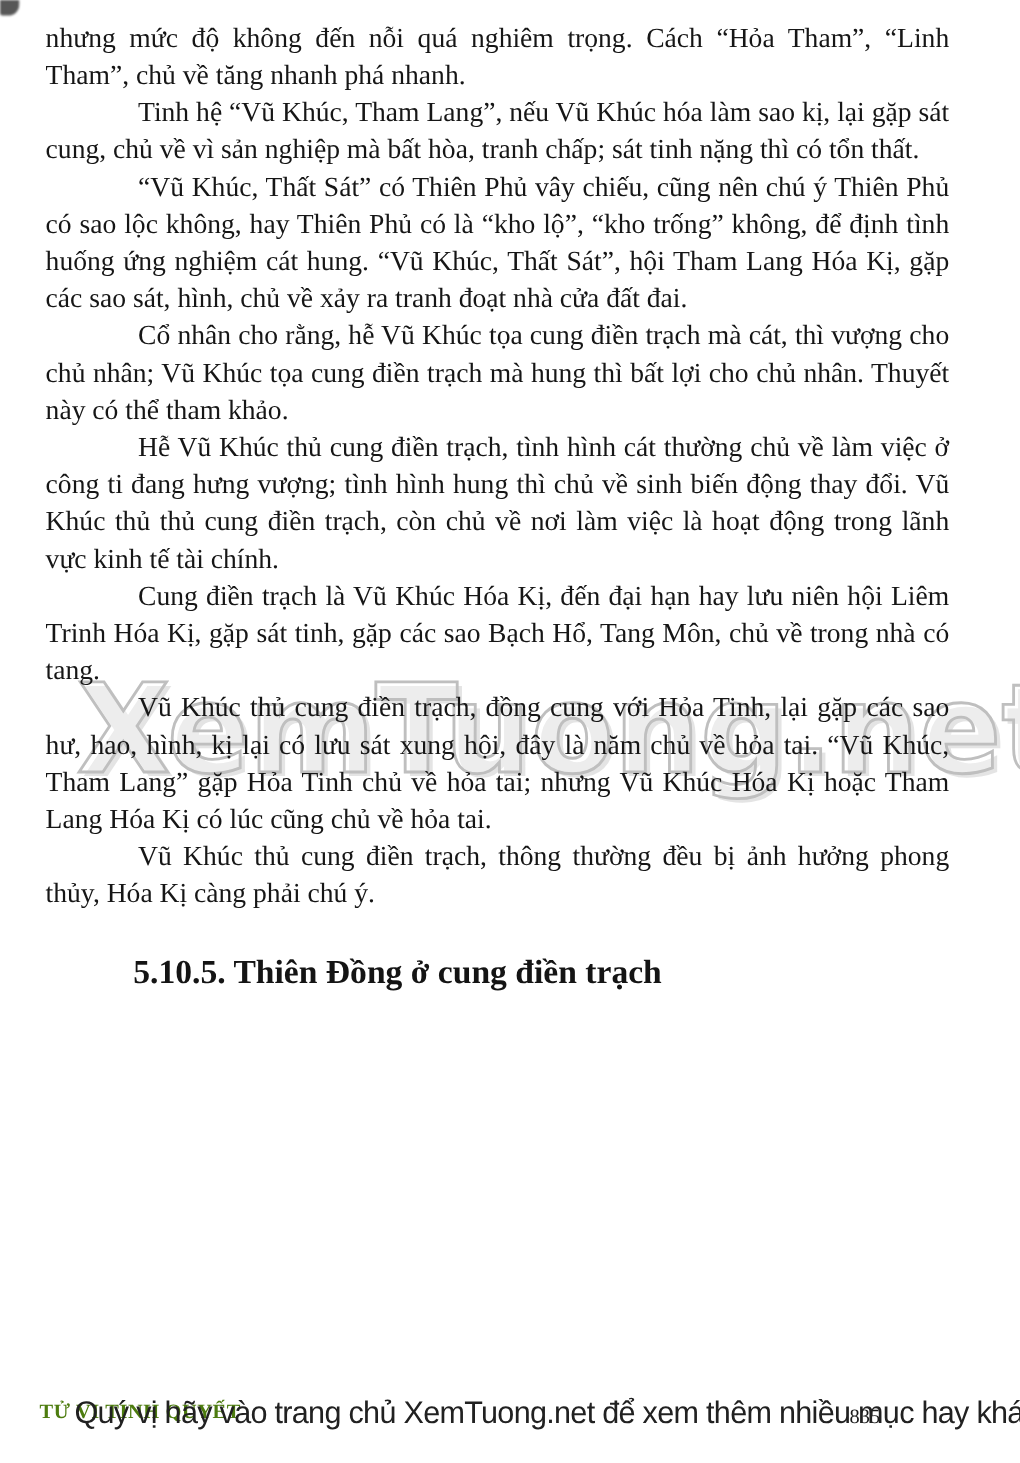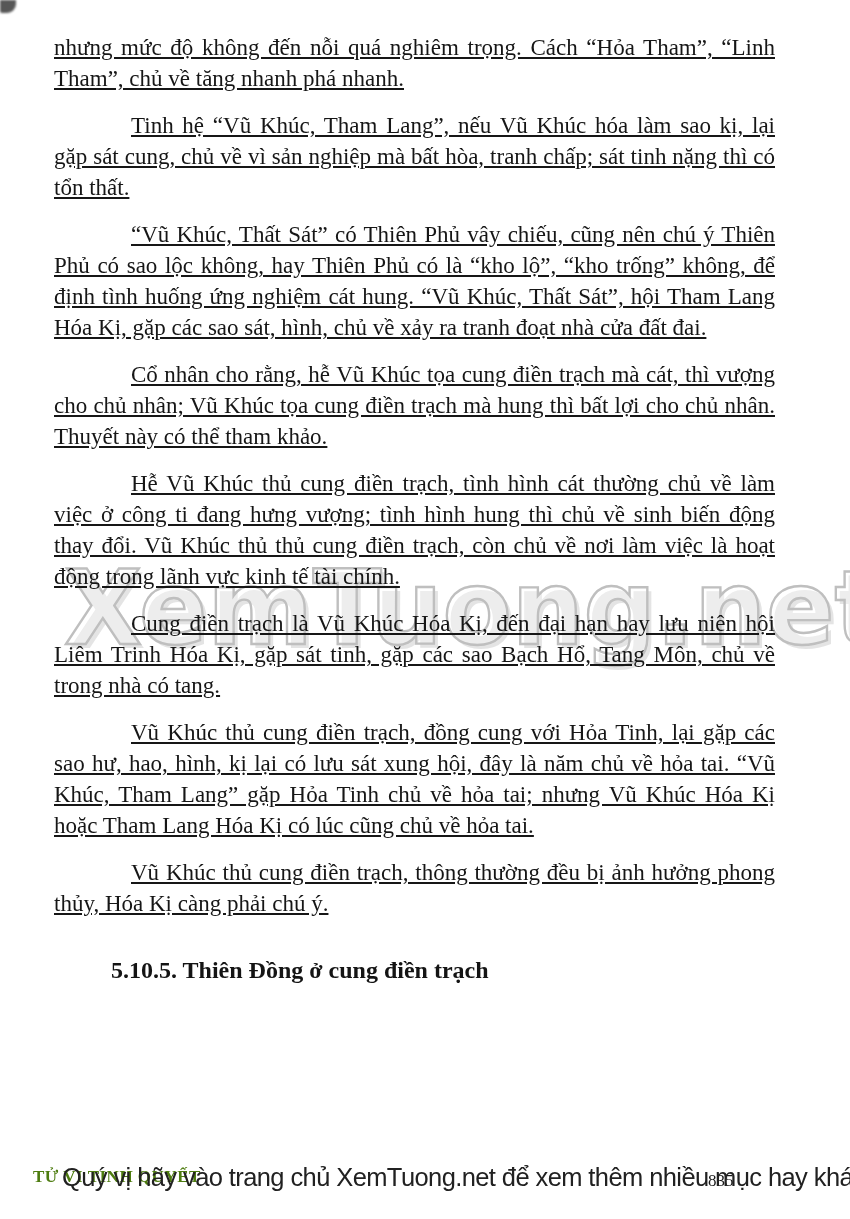--- a/index.html
+++ b/index.html
@@ -43,25 +43,25 @@
   .content {
     position: absolute;
     left: 38px; top: 16px;
     width: 753px;
     z-index: 1;
     color: #161616;
     font-size: 23px;
     line-height: 31px;
     text-align: justify;
   }
-  .content p { margin: 16px; text-decoration: underline; }
+  .content p { margin: 0; }
   .content p.indent { text-indent: 77px; }
   .content h3.heading {
     margin: 36px 0 31px 73px;
-    font-size: 24px;
+    font-size: 28px;
     line-height: 30px;
     font-weight: bold;
     text-align: left;
     color: #141414;
   }
   
   .book-title {
     position: absolute;
     left: 33px; top: 1167px;
     z-index: 1;

